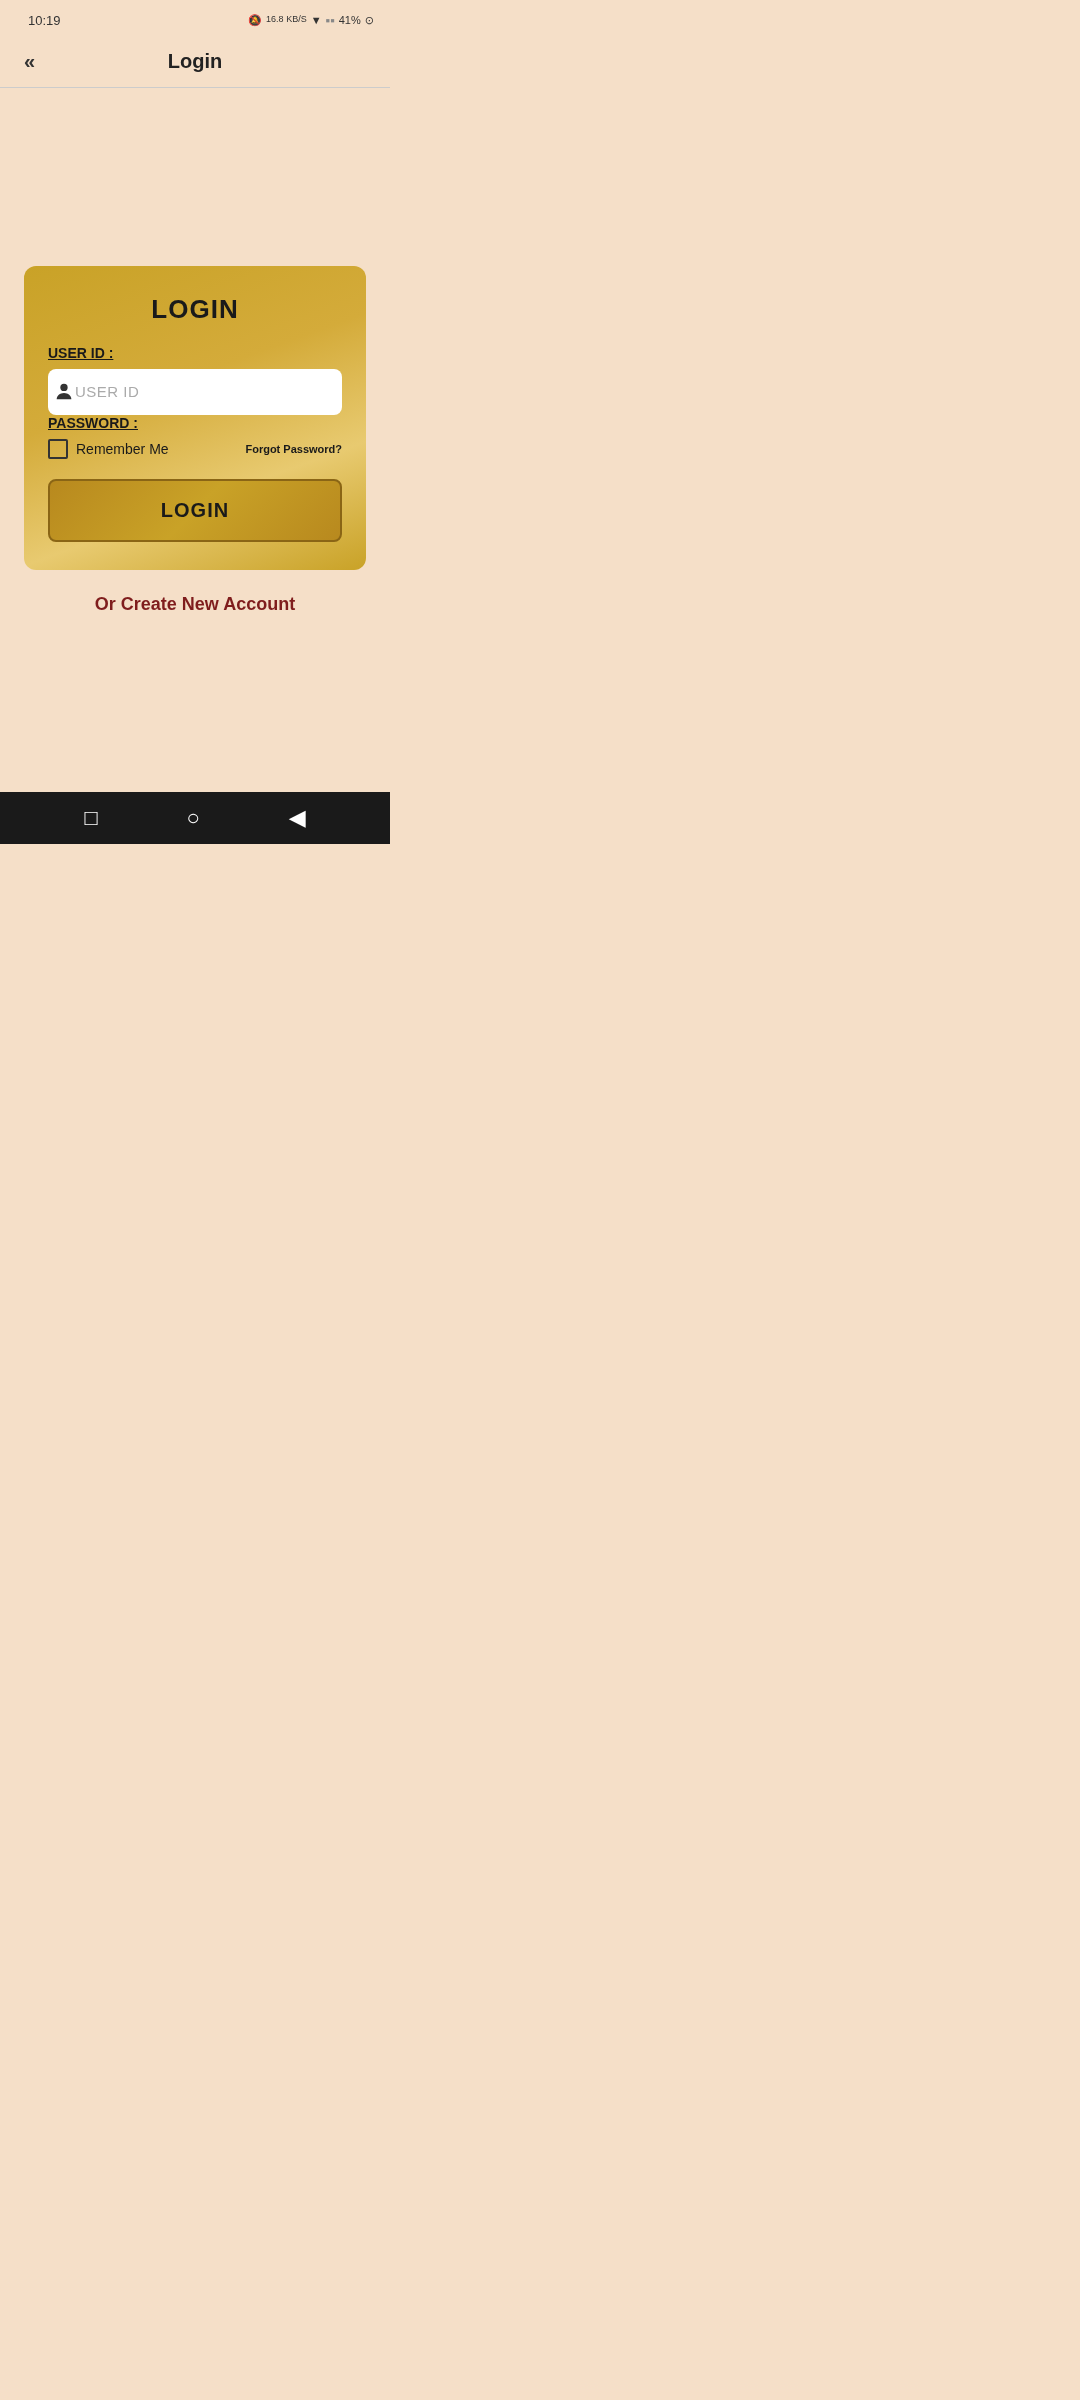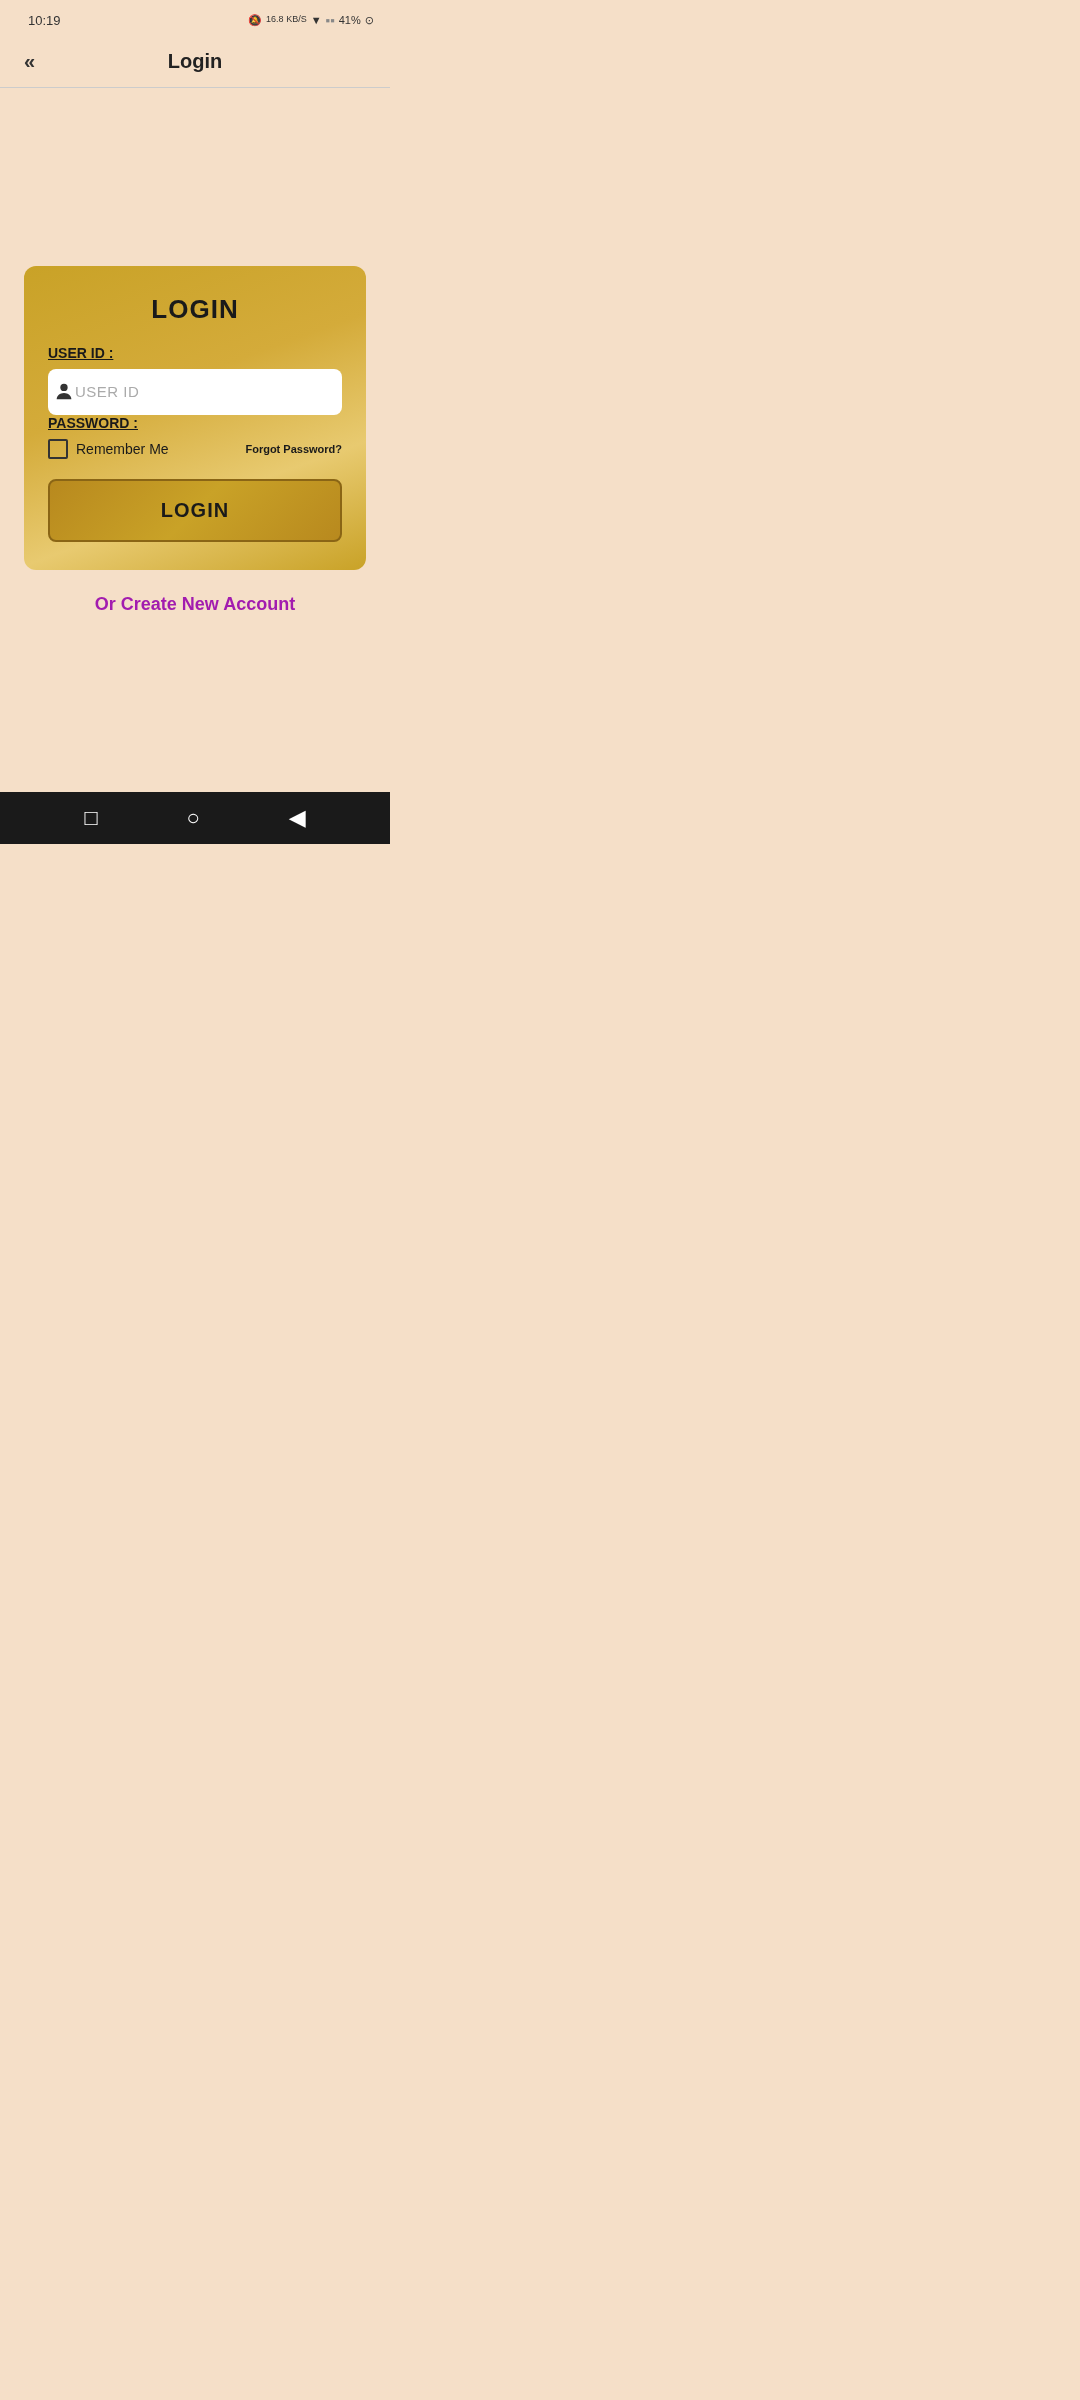--- a/index.html
+++ b/index.html
@@ -197,21 +197,21 @@
       cursor: pointer;
       letter-spacing: 1px;
       font-family: Arial, sans-serif;
     }
 
     
     .create-account {
       margin-top: 24px;
       font-size: 18px;
       font-weight: bold;
-      color: #a21caf;
+      color: #7f1d1d;
       text-align: center;
       cursor: pointer;
     }
 
     
     .bottom-nav {
       height: 52px;
       background-color: #1a1a1a;
       display: flex;
       align-items: center;

